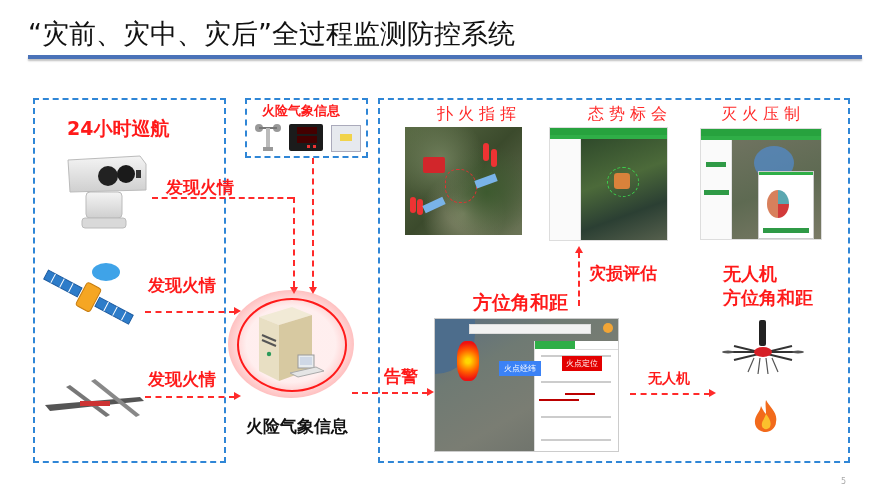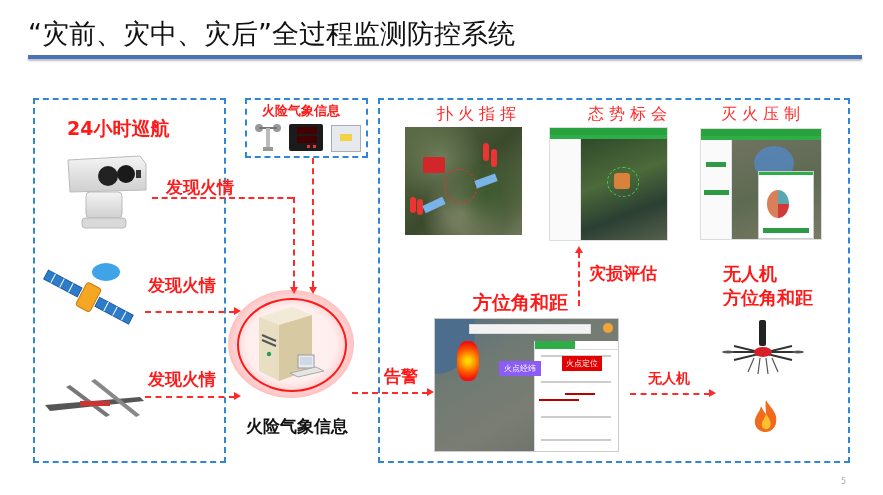--- a/index.html
+++ b/index.html
@@ -192,21 +192,21 @@
   <div style="position:absolute; left:99px; top:22px; width:84px; height:110px; background:#fff; border-left:1px solid #ddd;">
     <div style="position:absolute; left:0; top:0; width:40px; height:8px; background:#2fae47;"></div>
     <div style="position:absolute; left:40px; top:0; width:44px; height:8px; background:#fff; border-bottom:1px solid #ddd;"></div>
     <div style="position:absolute; left:6px; top:14px; width:70px; height:2px; background:#ccc;"></div>
     <div style="position:absolute; left:6px; top:40px; width:70px; height:2px; background:#ccc;"></div>
     <div style="position:absolute; left:30px; top:52px; width:30px; height:2px; background:#b00;"></div>
     <div style="position:absolute; left:4px; top:58px; width:40px; height:2px; background:#b00;"></div>
     <div style="position:absolute; left:6px; top:75px; width:70px; height:2px; background:#ccc;"></div>
     <div style="position:absolute; left:6px; top:98px; width:70px; height:2px; background:#ccc;"></div>
   </div>
-  <div class="abs" style="left:64px; top:42px; background:#8b5cf6; color:#fff; font-size:8px; padding:2px 5px; white-space:nowrap;">火点经纬</div>
+  <div class="abs" style="left:64px; top:42px; background:#3b82f6; color:#fff; font-size:8px; padding:2px 5px; white-space:nowrap;">火点经纬</div>
   <div class="abs" style="left:127px; top:37px; background:#e30000; color:#fff; font-size:8px; padding:2px 4px; white-space:nowrap;">火点定位</div>
 </div>
 
 <div class="abs red-label" style="left:648px; top:370px; font-size:14px;">无人机</div>
 <div class="abs hdash" style="left:630px; top:393px; width:80px;"></div>
 <div class="abs arrow-r" style="left:709px; top:389px;"></div>
 
 <div class="abs red-label" style="left:723px; top:262px; font-size:18px;">无人机</div>
 <div class="abs red-label" style="left:723px; top:286px; font-size:18px;">方位角和距</div>
 <div class="abs" style="left:722px; top:320px; width:82px; height:60px;">

